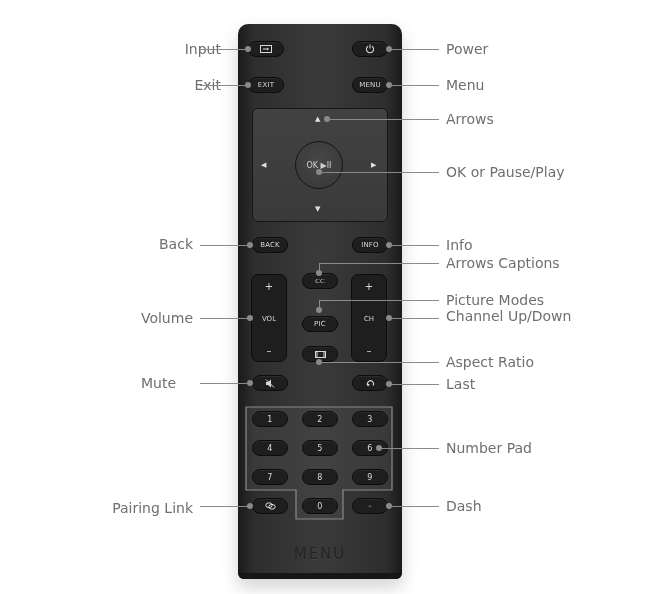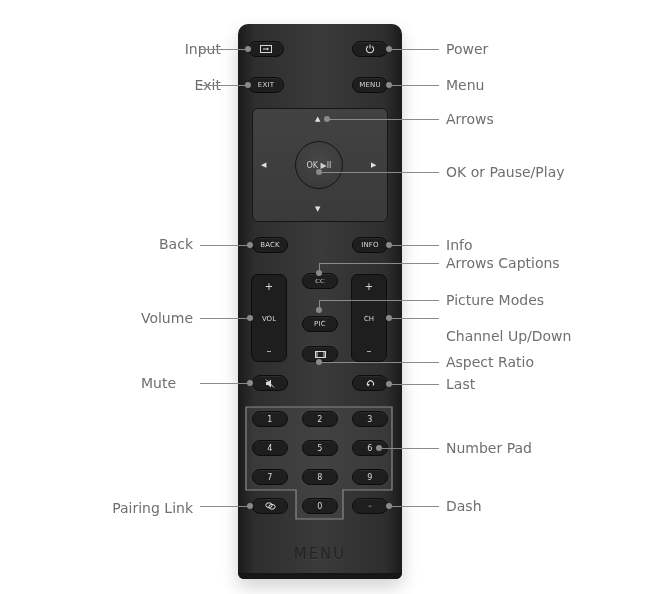--- a/index.html
+++ b/index.html
@@ -215,21 +215,21 @@
 <div class="line" style="left:319px;top:263px;width:120px;"></div>
 <span class="label" style="left:446px;top:255px;">Arrows Captions</span>
 
 <div class="dot" style="left:316px;top:307px;"></div>
 <div class="vline" style="left:319px;top:300px;height:9px;"></div>
 <div class="line" style="left:319px;top:300px;width:120px;"></div>
 <span class="label" style="left:446px;top:292px;">Picture Modes</span>
 
 <div class="dot" style="left:386px;top:315px;"></div>
 <div class="line" style="left:389px;top:318px;width:50px;"></div>
-<span class="label" style="left:446px;top:328px;text-align:right;">Channel Up/Down</span>
+<span class="label" style="left:446px;top:308px;text-align:right;">Channel Up/Down</span>
 
 <div class="dot" style="left:316px;top:359px;"></div>
 <div class="vline" style="left:319px;top:361px;height:1px;"></div>
 <div class="line" style="left:319px;top:362px;width:120px;"></div>
 <span class="label" style="left:446px;top:354px;">Aspect Ratio</span>
 
 <div class="dot" style="left:386px;top:381px;"></div>
 <div class="line" style="left:389px;top:384px;width:50px;"></div>
 <span class="label" style="left:446px;top:376px;">Last</span>
 

